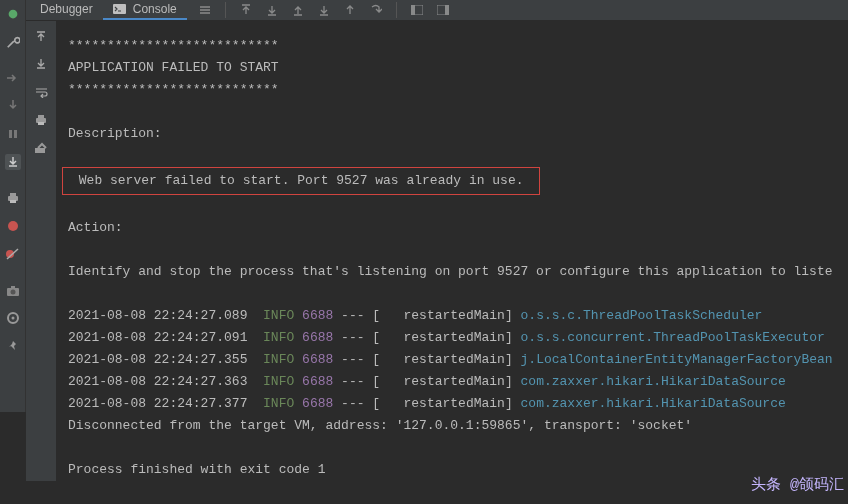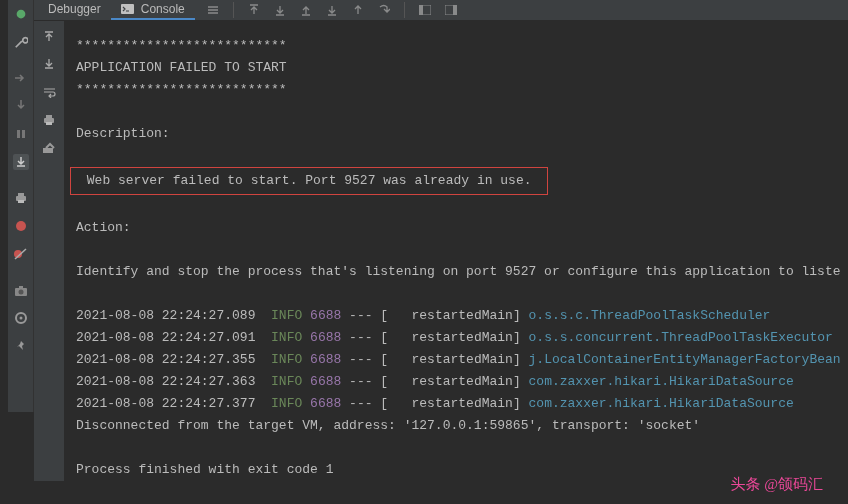--- a/index.html
+++ b/index.html
@@ -6,21 +6,21 @@
   body {
     width: 848px;
     height: 504px;
     background: #2b2b2b;
     font-family: Consolas, Monaco, monospace;
     font-size: 13px;
     color: #bbbbbb;
     overflow: hidden;
     position: relative;
   }
-  .main-area { display: flex; height: 412px; margin-left: 8px; }
+  .main-area { display: flex; height: 412px; }
   .left-gutter {
     width: 26px;
     background: #3c3f41;
     border-right: 1px solid #323232;
     display: flex;
     flex-direction: column;
     align-items: center;
     padding-top: 6px;
     gap: 12px;
   }
@@ -83,24 +83,24 @@
     padding: 2px 8px;
     margin-left: -6px;
   }
   .info { color: #6a8759; }
   .pid { color: #9876aa; }
   .pkg { color: #5394b0; }
   .pkg2 { color: #5394b0; }
   .watermark {
     position: absolute;
     bottom: 10px;
-    right: 25px;
-    font-family: Liberation Serif, serif;
+    right: 4px;
+    font-family: Liberation Mono, monospace;
     font-size: 15px;
-    color: #ec4899;
+    color: #c4b5fd;
   }
 </style>
 </head>
 <body>
 
 <div class="main-area">
   <div class="left-gutter">
     <span class="icon">
         <svg viewBox="0 0 16 16" width="14" height="14">
           <circle cx="8" cy="8" r="5" fill="#59a869"></circle>

